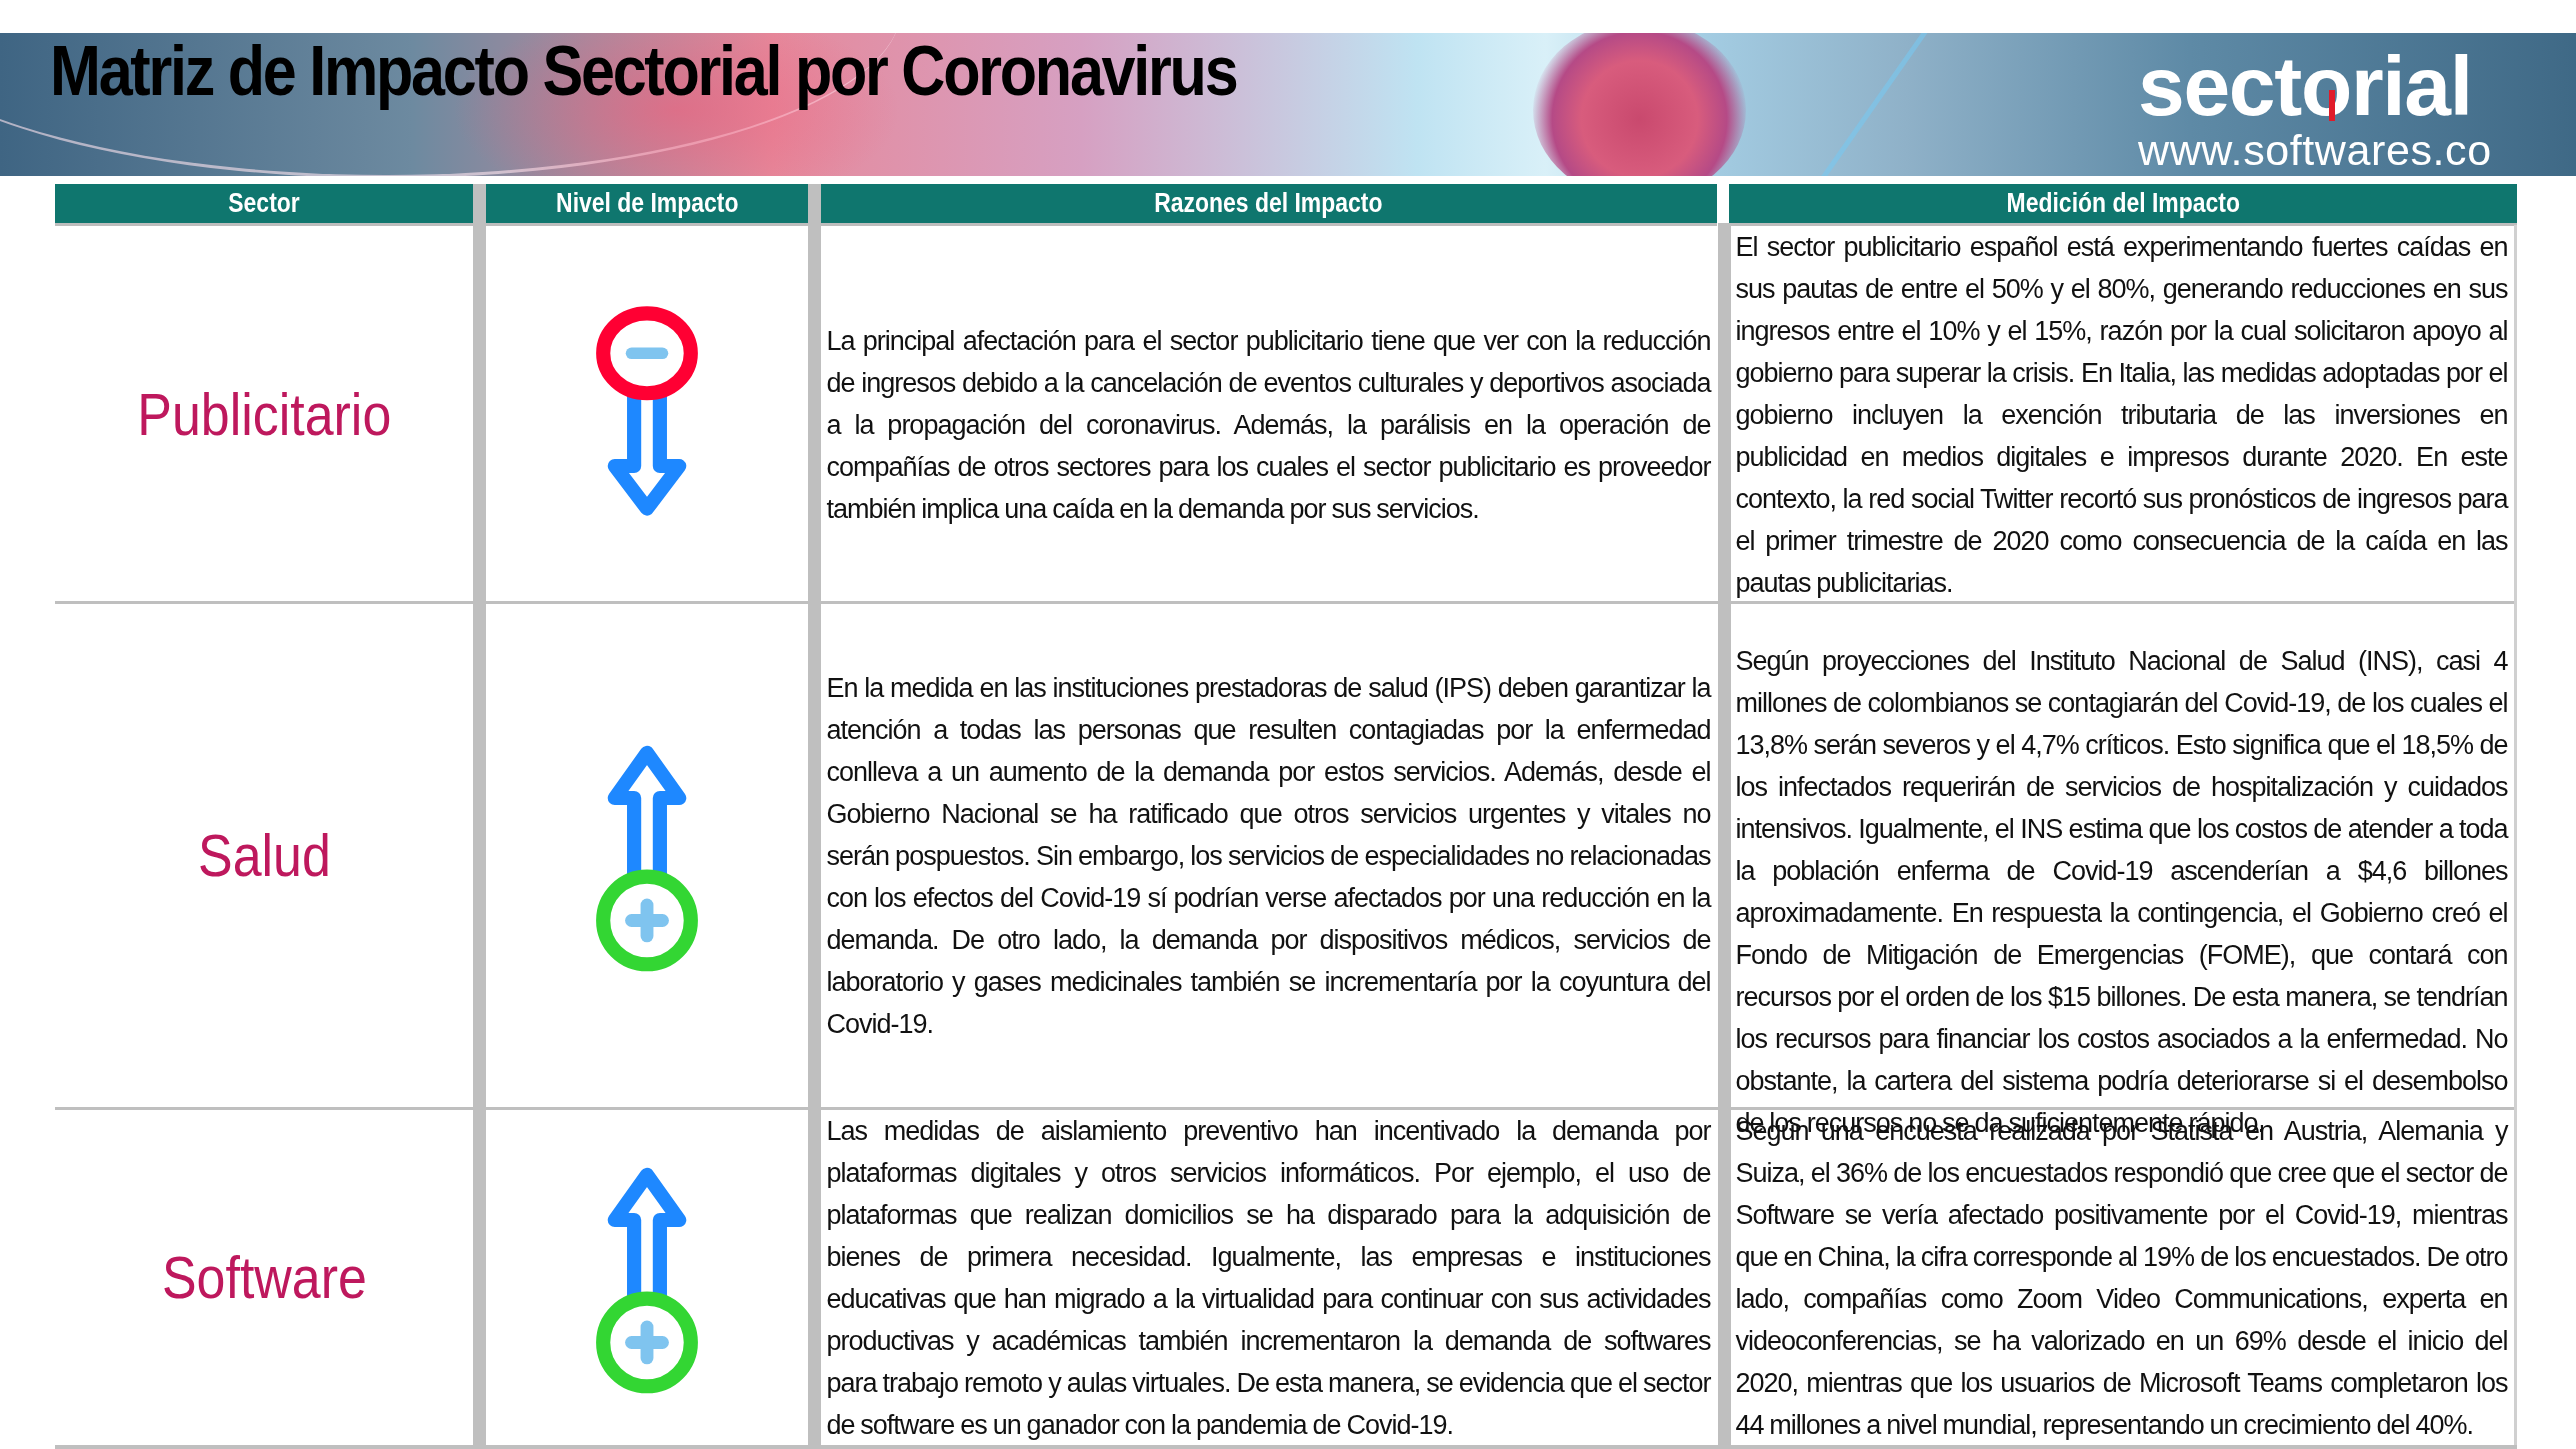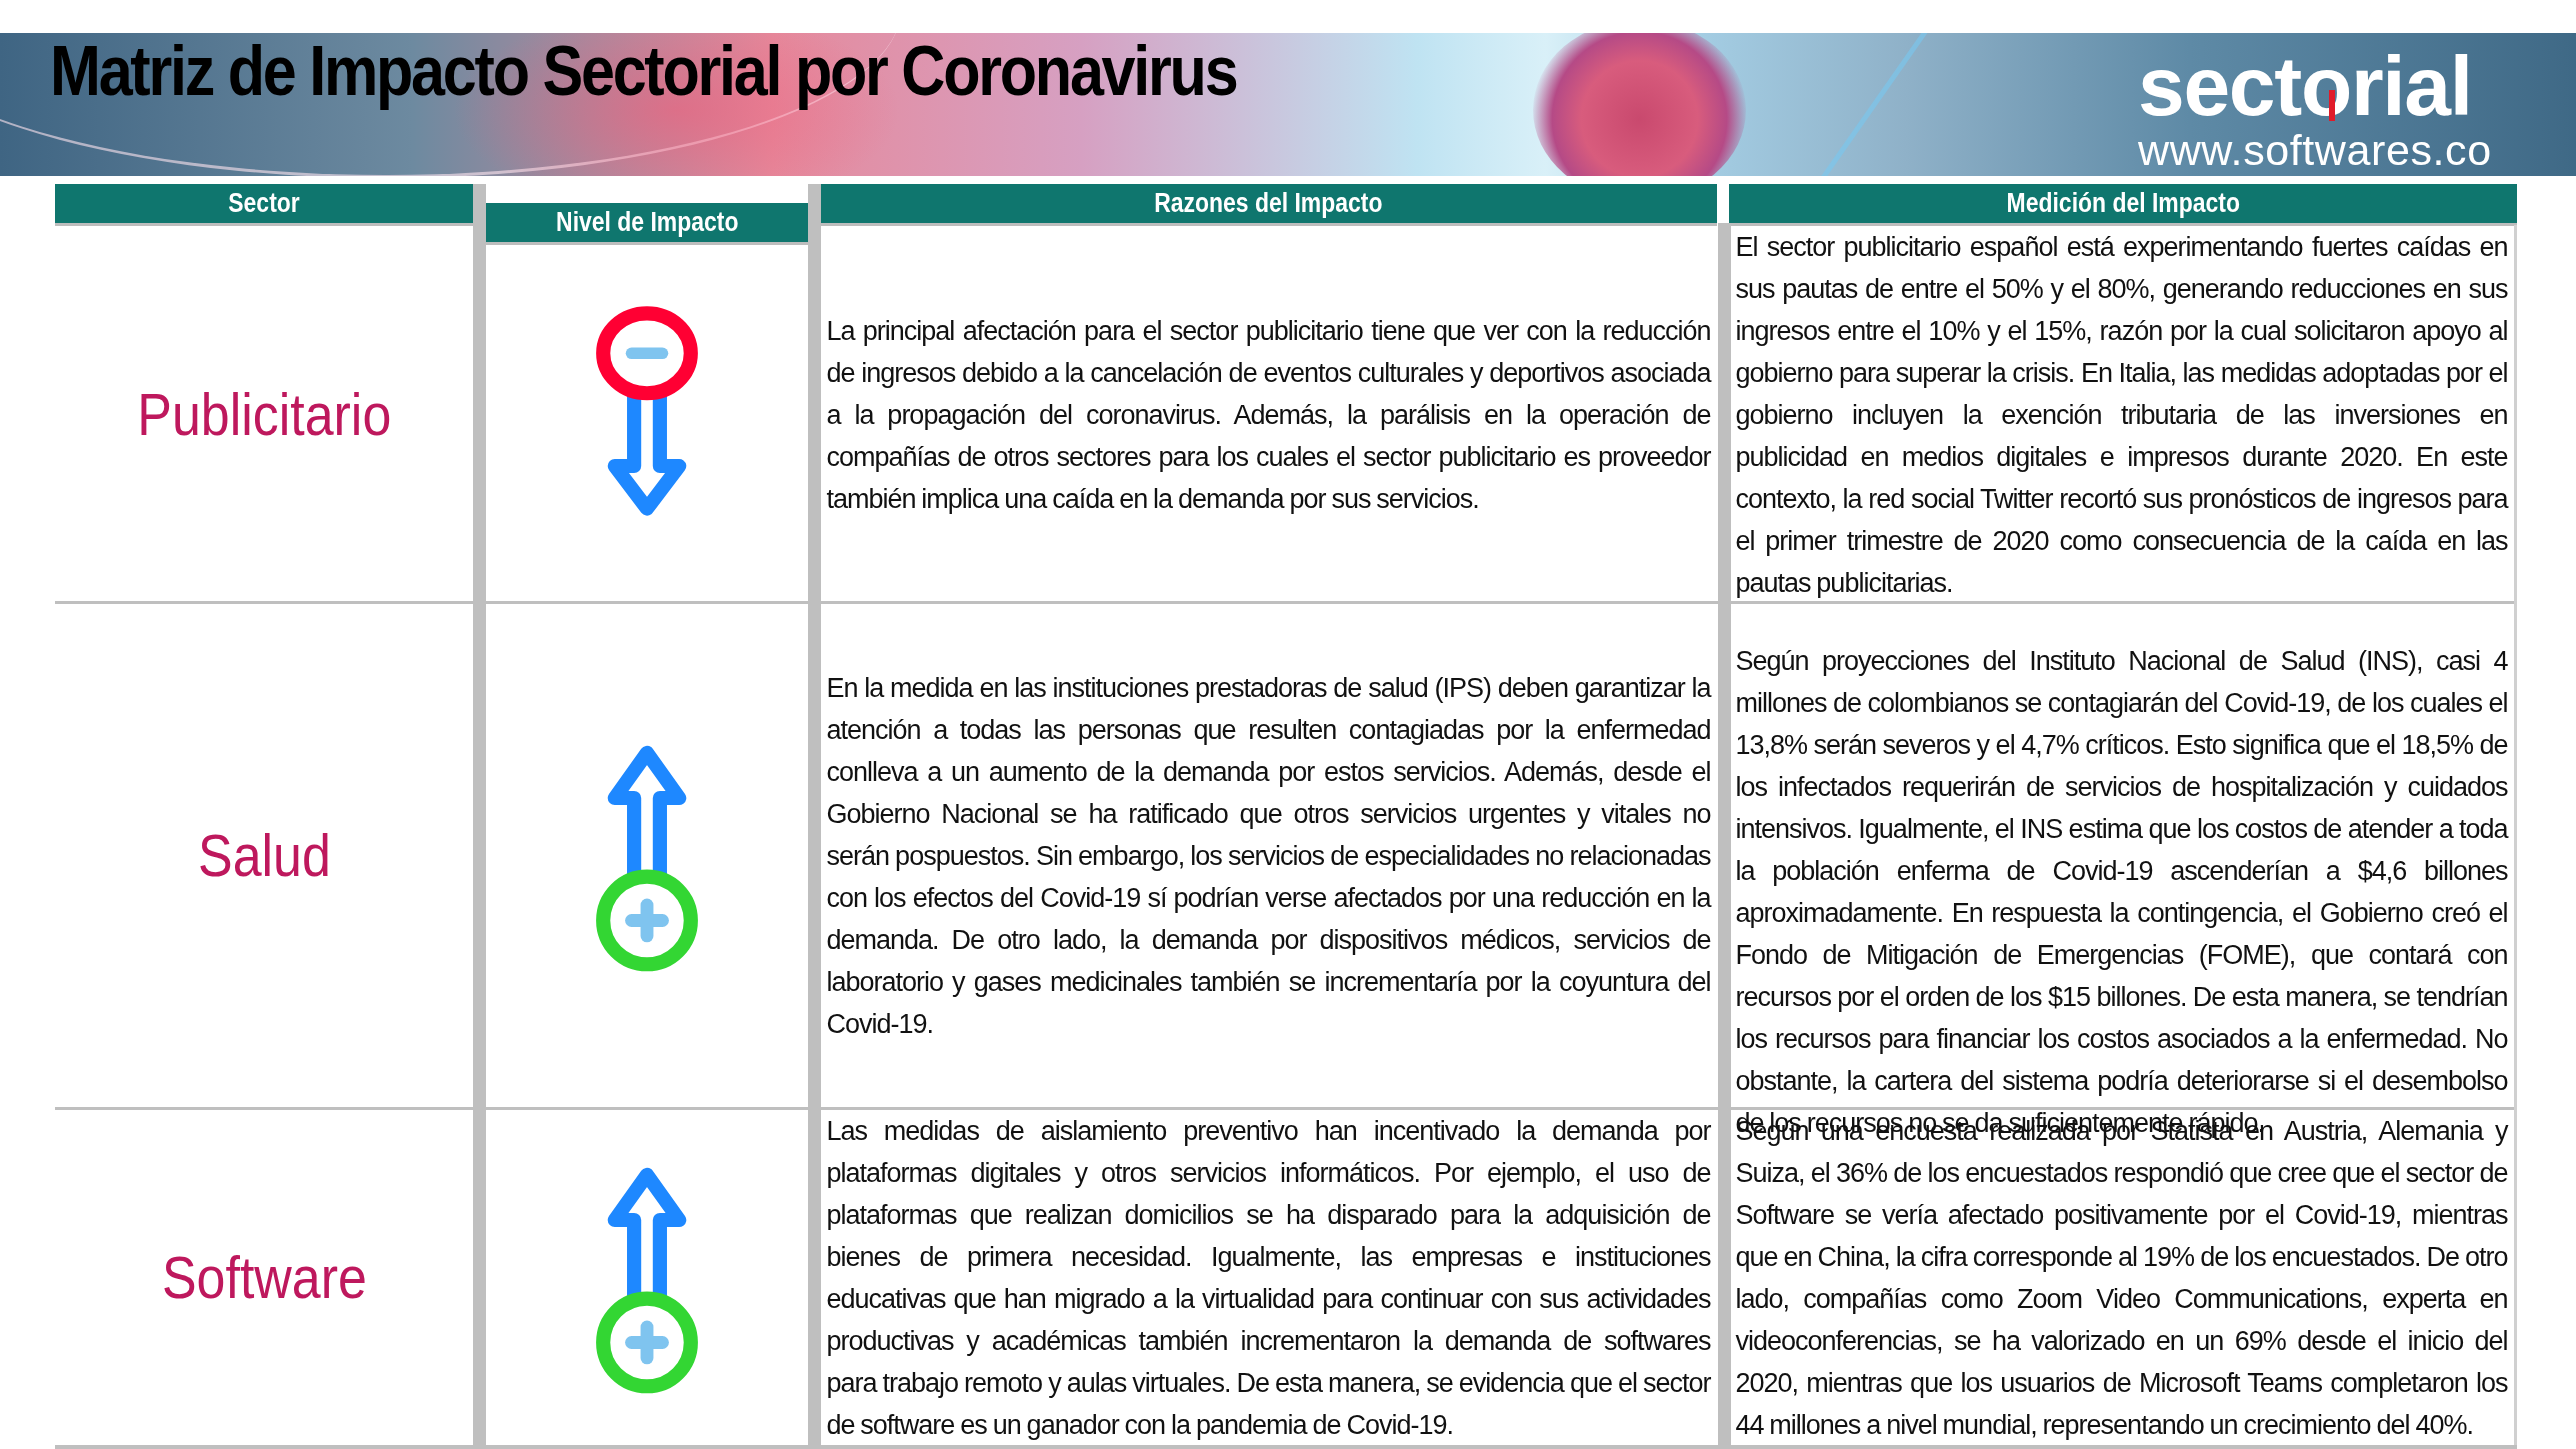--- a/index.html
+++ b/index.html
@@ -42,21 +42,21 @@
 <div class="title">Matriz de Impacto Sectorial por Coronavirus</div>
 <div class="logo">
   <div class="brand">sectorial</div>
   <div class="tick"></div>
   <div class="url">www.softwares.co</div>
 </div>
 
 <div class="th" style="left:55px;width:418px;">
     <span>Sector</span>
   </div>
-<div class="th" style="left:486px;width:322px;margin-top:19px;">
+<div class="th" style="left:486px;width:322px;">
     <span>Nivel de Impacto</span>
   </div>
 <div class="th" style="left:820px;width:897px;">
     <span>Razones del Impacto</span>
   </div>
 <div class="th" style="left:1729px;width:788px;">
     <span>Medición del Impacto</span>
   </div>
 
 <div class="vsep" style="left:473px;"></div>
@@ -70,21 +70,21 @@
 <div class="cell sector" style="left:55px;top:227px;width:418px;height:375px;">
     <span>Publicitario</span>
   </div>
 <div class="cell icon" style="left:486px;top:227px;width:322px;height:375px;">
   <svg width="116" height="219" viewBox="0 0 180 340">
     <path d="M70 130 L70 250 L40 250 L90 316 L140 250 L110 250 L110 130" fill="none" stroke="#1e88ff" stroke-width="22" stroke-linejoin="round" stroke-linecap="round"></path>
     <ellipse cx="90" cy="75" rx="68" ry="62" fill="#fff" stroke="#ff0033" stroke-width="22"></ellipse>
     <line x1="66" y1="75" x2="114" y2="75" stroke="#7fc4ef" stroke-width="18" stroke-linecap="round"></line>
   </svg>
 </div>
-<div class="cell txt" style="left:820px;top:227px;width:897px;height:375px;">
+<div class="cell txt" style="left:820px;top:237px;width:897px;height:375px;">
     <p>La principal afectación para el sector publicitario tiene que ver con la reducción de ingresos debido a la cancelación de eventos culturales y deportivos asociada a la propagación del coronavirus. Además, la parálisis en la operación de compañías de otros sectores para los cuales el sector publicitario es proveedor también implica una caída en la demanda por sus servicios.</p>
   </div>
 <div class="cell txt" style="left:1729px;top:227px;width:785px;height:375px;">
     <p>El sector publicitario español está experimentando fuertes caídas en sus pautas de entre el 50% y el 80%, generando reducciones en sus ingresos entre el 10% y el 15%, razón por la cual solicitaron apoyo al gobierno para superar la crisis. En Italia, las medidas adoptadas por el gobierno incluyen la exención tributaria de las inversiones en publicidad en medios digitales e impresos durante 2020. En este contexto, la red social Twitter recortó sus pronósticos de ingresos para el primer trimestre de 2020 como consecuencia de la caída en las pautas publicitarias.</p>
   </div>
 
 <div class="cell sector" style="left:55px;top:604px;width:418px;height:503px;">
     <span>Salud</span>
   </div>
 <div class="cell icon" style="left:486px;top:604px;width:322px;height:503px;">

